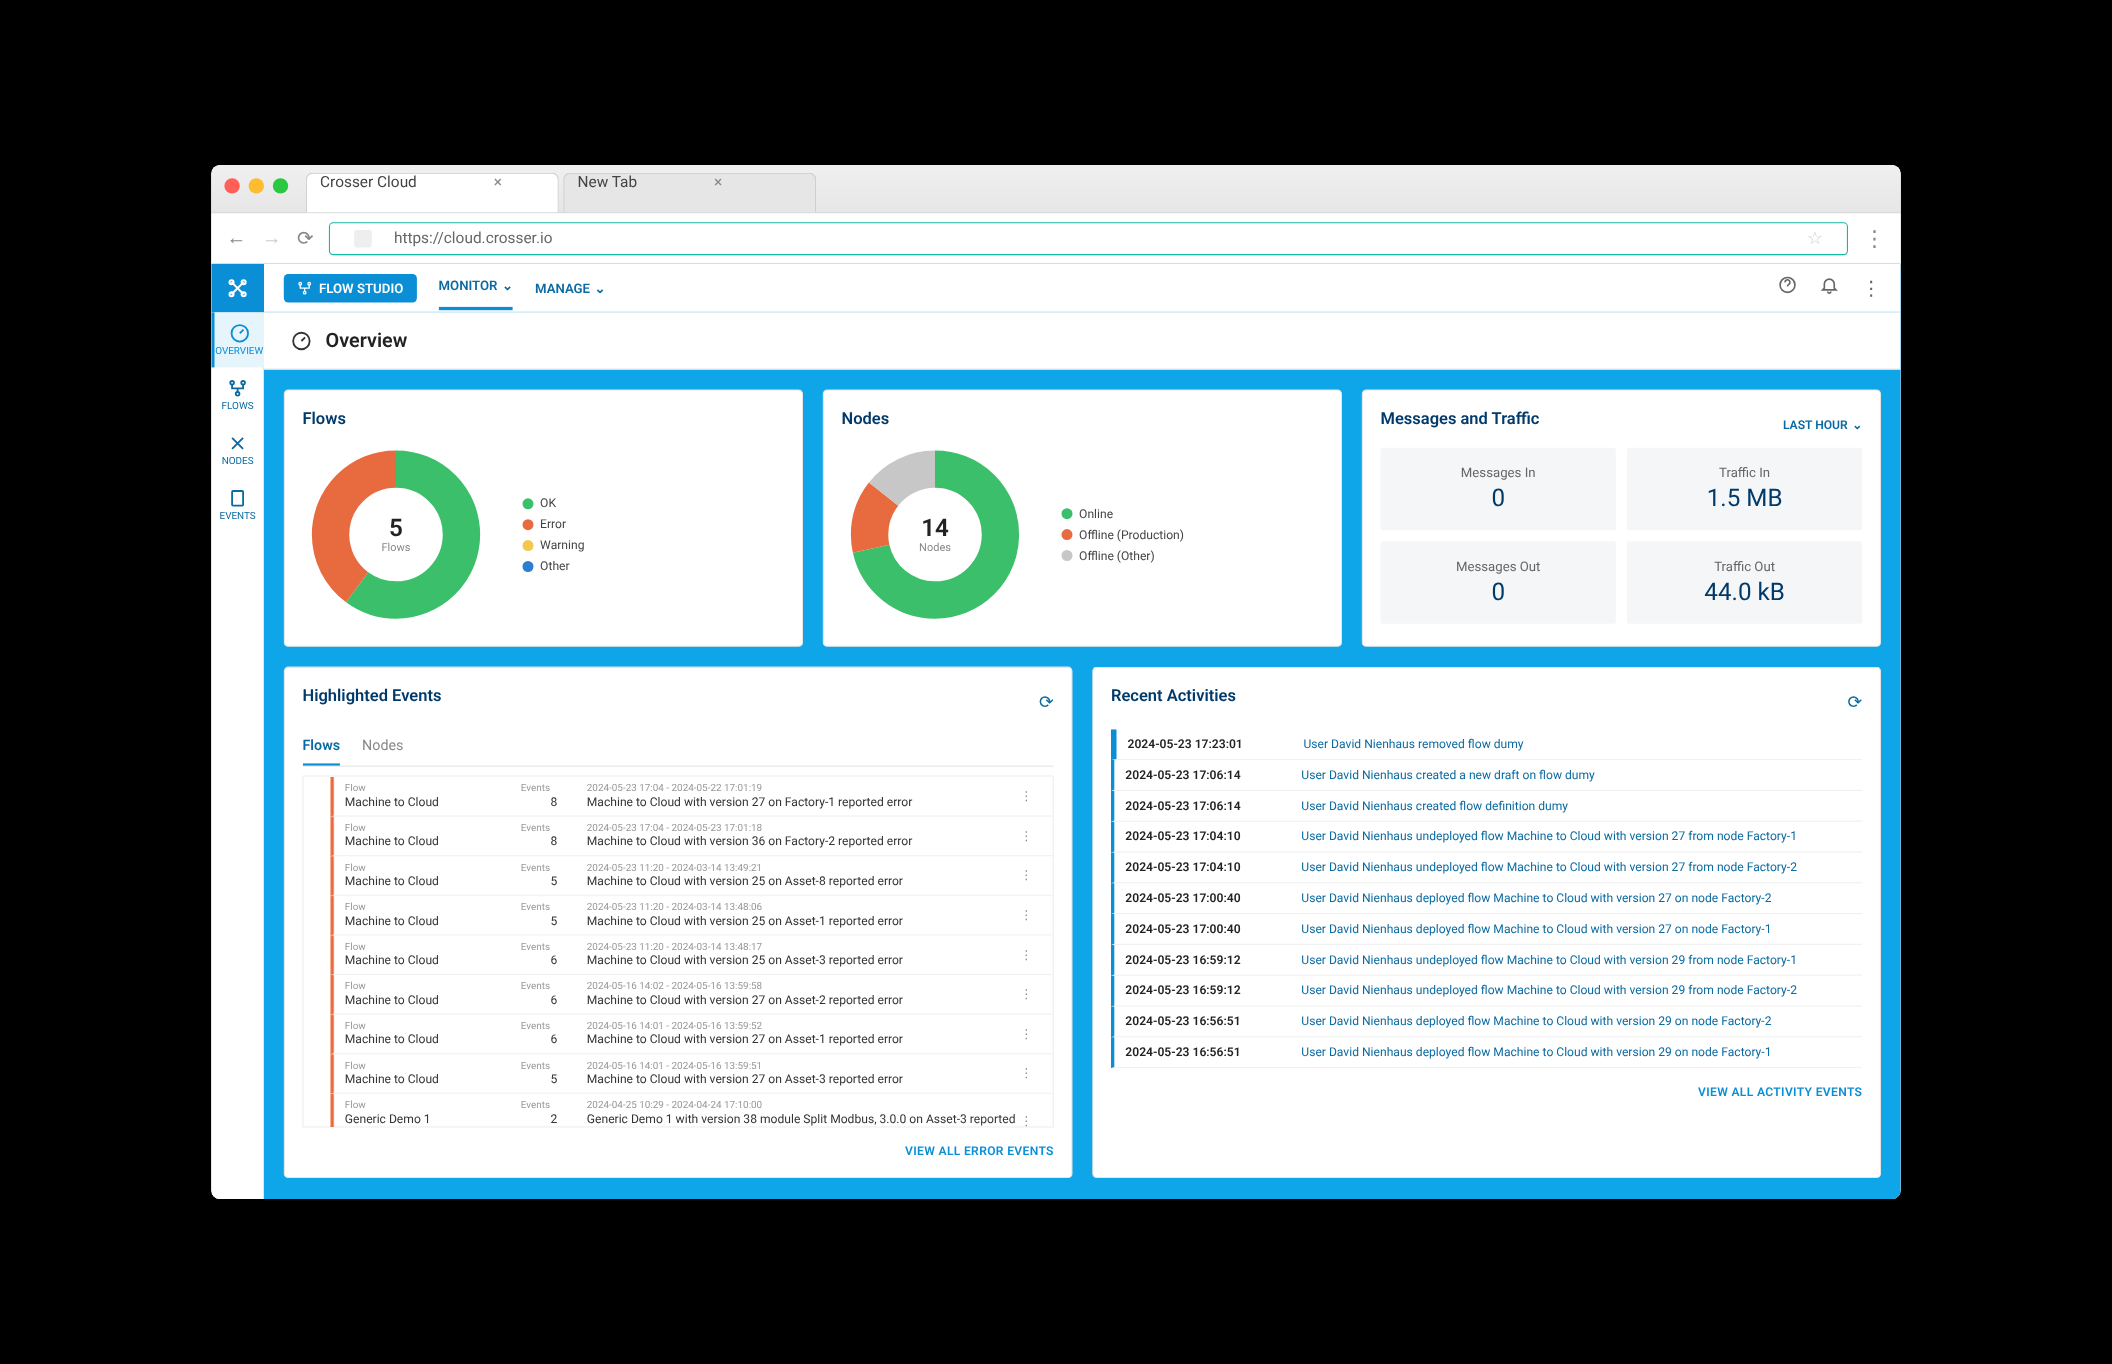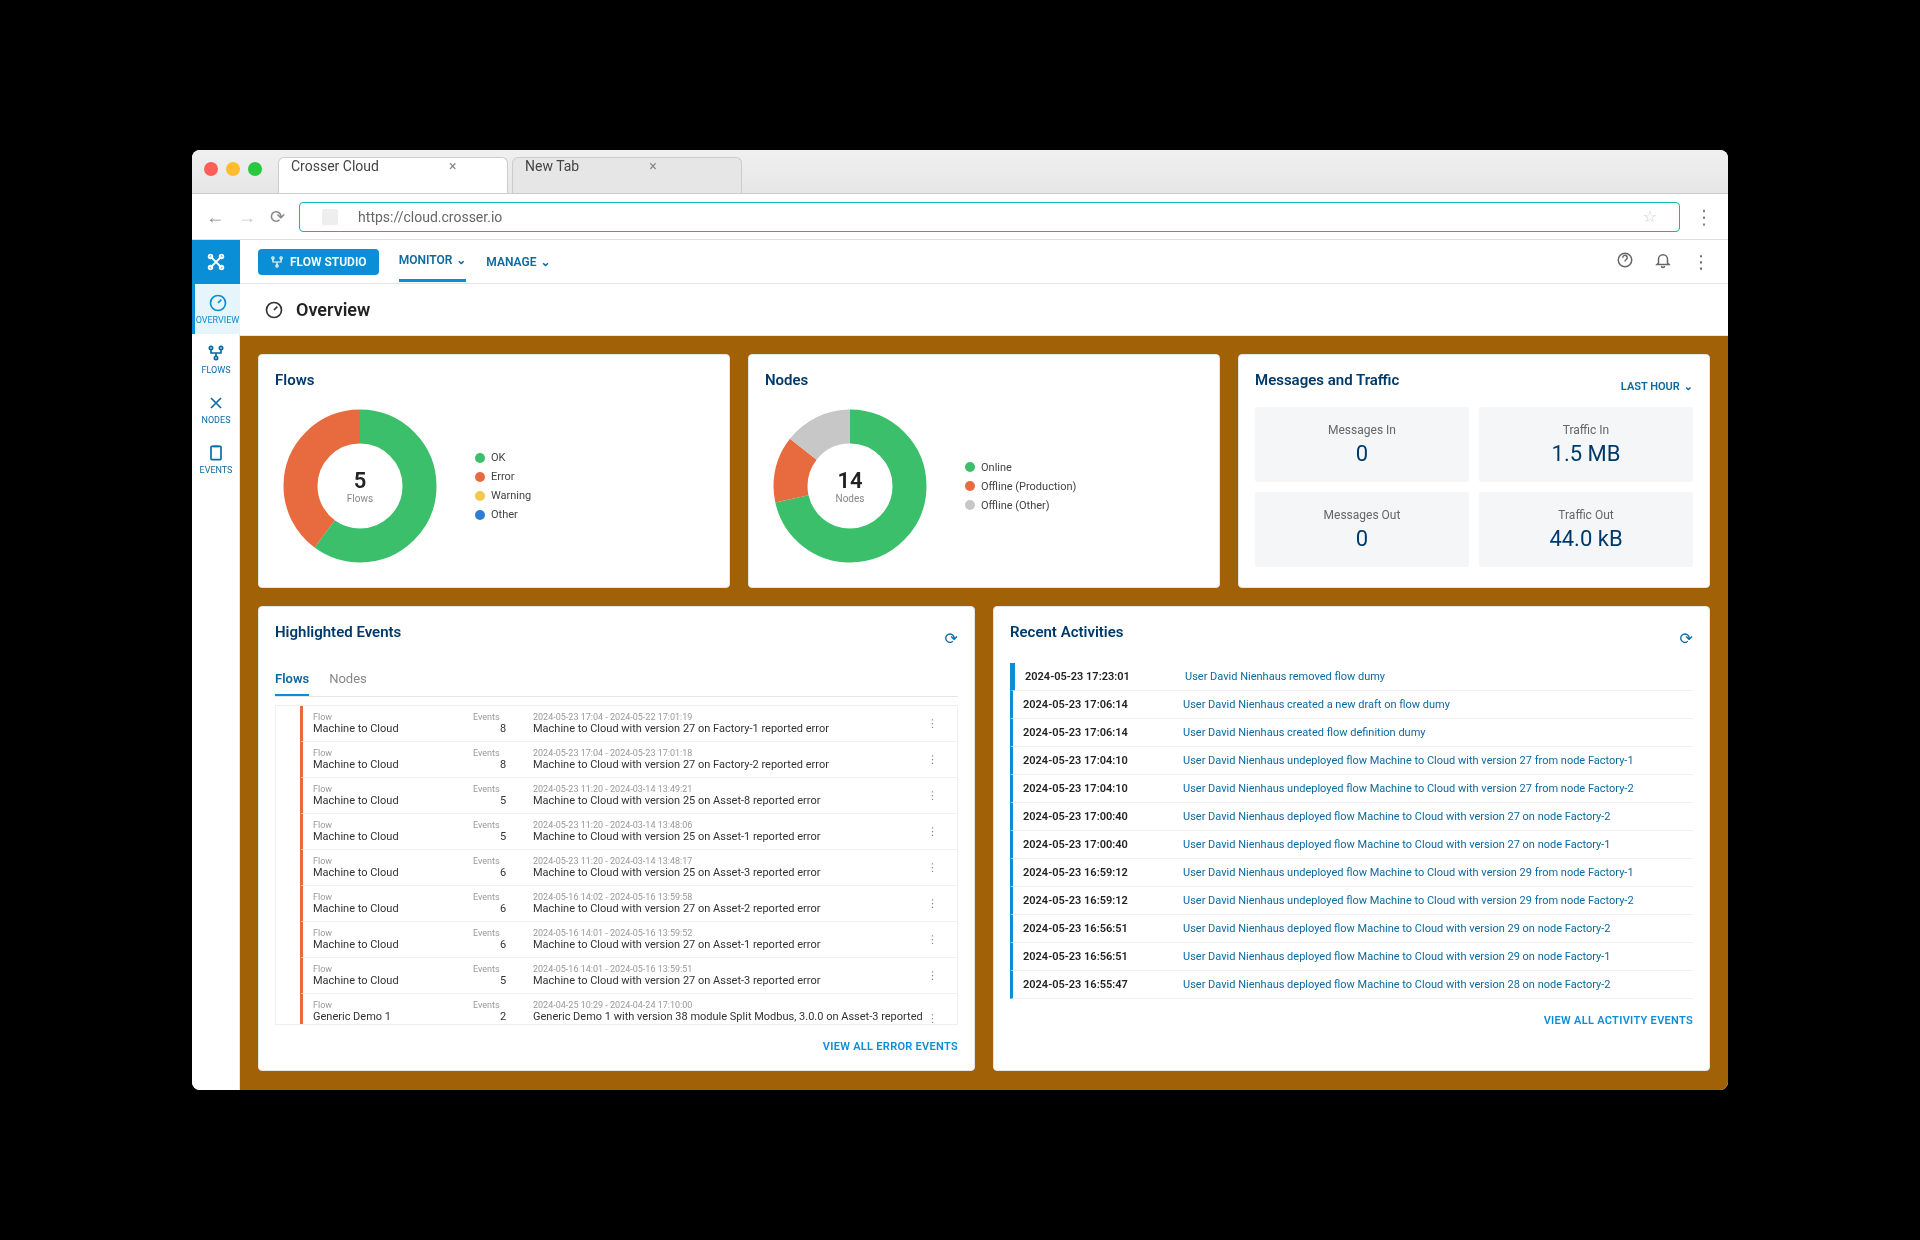--- a/index.html
+++ b/index.html
@@ -17,21 +17,21 @@
 .url-bar { flex: 1; height: 30px; border: 1px solid #14b8a6; border-radius: 4px; display: flex; align-items: center; padding: 0 22px; font-size: 14px; color: #666; gap: 20px; }
 .url-bar .page-icon { width: 16px; height: 16px; background: #eee; border-radius: 2px; }
 .star { color: #ccc; font-size: 16px; }
 .more-icon { color: #888; font-size: 20px; }
 .app { flex: 1; display: flex; overflow: hidden; }
 .sidebar { width: 48px; background: #fff; border-right: 1px solid #e5e5e5; display: flex; flex-direction: column; }
 .sidebar-logo { width: 48px; height: 44px; background: #0a8fd6; display: flex; align-items: center; justify-content: center; color: #fff; font-size: 20px; }
 .sidebar-item { width: 48px; height: 50px; display: flex; flex-direction: column; align-items: center; justify-content: center; gap: 2px; color: #0a6aa1; cursor: pointer; font-size: 9px; }
 .sidebar-item.active { background: #e6f4fb; color: #0a8fd6; border-left: 3px solid #0a8fd6; }
 .sidebar-item svg { width: 20px; height: 20px; }
-.main { flex: 1; display: flex; flex-direction: column; overflow: hidden; background: #a16207; }
+.main { flex: 1; display: flex; flex-direction: column; overflow: hidden; background: #0ea5e9; }
 .topbar { height: 44px; background: #fff; border-bottom: 1px solid #e5e5e5; display: flex; align-items: center; padding: 0 18px; gap: 20px; }
 .flow-studio-btn { background: #0a8fd6; color: #fff; padding: 6px 12px; border-radius: 4px; font-size: 12px; font-weight: 600; display: flex; align-items: center; gap: 6px; cursor: pointer; }
 .topbar-link { font-size: 12px; color: #0a6aa1; font-weight: 600; cursor: pointer; display: flex; align-items: center; gap: 4px; padding: 12px 0; }
 .topbar-link.active { border-bottom: 3px solid #0a8fd6; }
 .topbar-spacer { flex: 1; }
 .topbar-icon { color: #666; cursor: pointer; font-size: 18px; }
 .page-header { height: 52px; background: #fff; border-bottom: 1px solid #e5e5e5; display: flex; align-items: center; padding: 0 24px; gap: 12px; }
 .page-header h1 { font-size: 18px; font-weight: 600; color: #222; }
 .content { flex: 1; overflow: auto; padding: 18px; display: flex; flex-direction: column; gap: 18px; }
 .row { display: flex; gap: 18px; }
@@ -313,21 +313,21 @@
                   <div>
                     <div class="tiny">Flow</div>
                     <div class="txt">Machine to Cloud</div>
                   </div>
   <div>
                     <div class="tiny">Events</div>
                     <div class="txt" style="text-align:center">8</div>
                   </div>
   <div>
                     <div class="tiny">2024-05-23 17:04 - 2024-05-23 17:01:18</div>
-                    <div class="txt">Machine to Cloud with version 27 on Factory-2 reported error</div>
+                    <div class="txt">Machine to Cloud with version 36 on Factory-2 reported error</div>
                   </div>
   <div class="event-menu">⋮</div>
                 </div>
                 <div class="event-row">
                   <div>
                     <div class="tiny">Flow</div>
                     <div class="txt">Machine to Cloud</div>
                   </div>
   <div>
                     <div class="tiny">Events</div>
@@ -478,24 +478,20 @@
                   <div class="activity-text">User David Nienhaus undeployed flow Machine to Cloud with version 29 from node Factory-2</div>
                 </div>
                 <div class="activity-row">
                   <div class="activity-time">2024-05-23 16:56:51</div>
                   <div class="activity-text">User David Nienhaus deployed flow Machine to Cloud with version 29 on node Factory-2</div>
                 </div>
                 <div class="activity-row">
                   <div class="activity-time">2024-05-23 16:56:51</div>
                   <div class="activity-text">User David Nienhaus deployed flow Machine to Cloud with version 29 on node Factory-1</div>
                 </div>
-                <div class="activity-row">
-                  <div class="activity-time">2024-05-23 16:55:47</div>
-                  <div class="activity-text">User David Nienhaus deployed flow Machine to Cloud with version 28 on node Factory-2</div>
-                </div>
               </div>
             <div class="card-footer">
               <a>VIEW ALL ACTIVITY EVENTS</a>
             </div>
           </div>
         </div>
       </div>
     </div>
   </div>
 </div>

